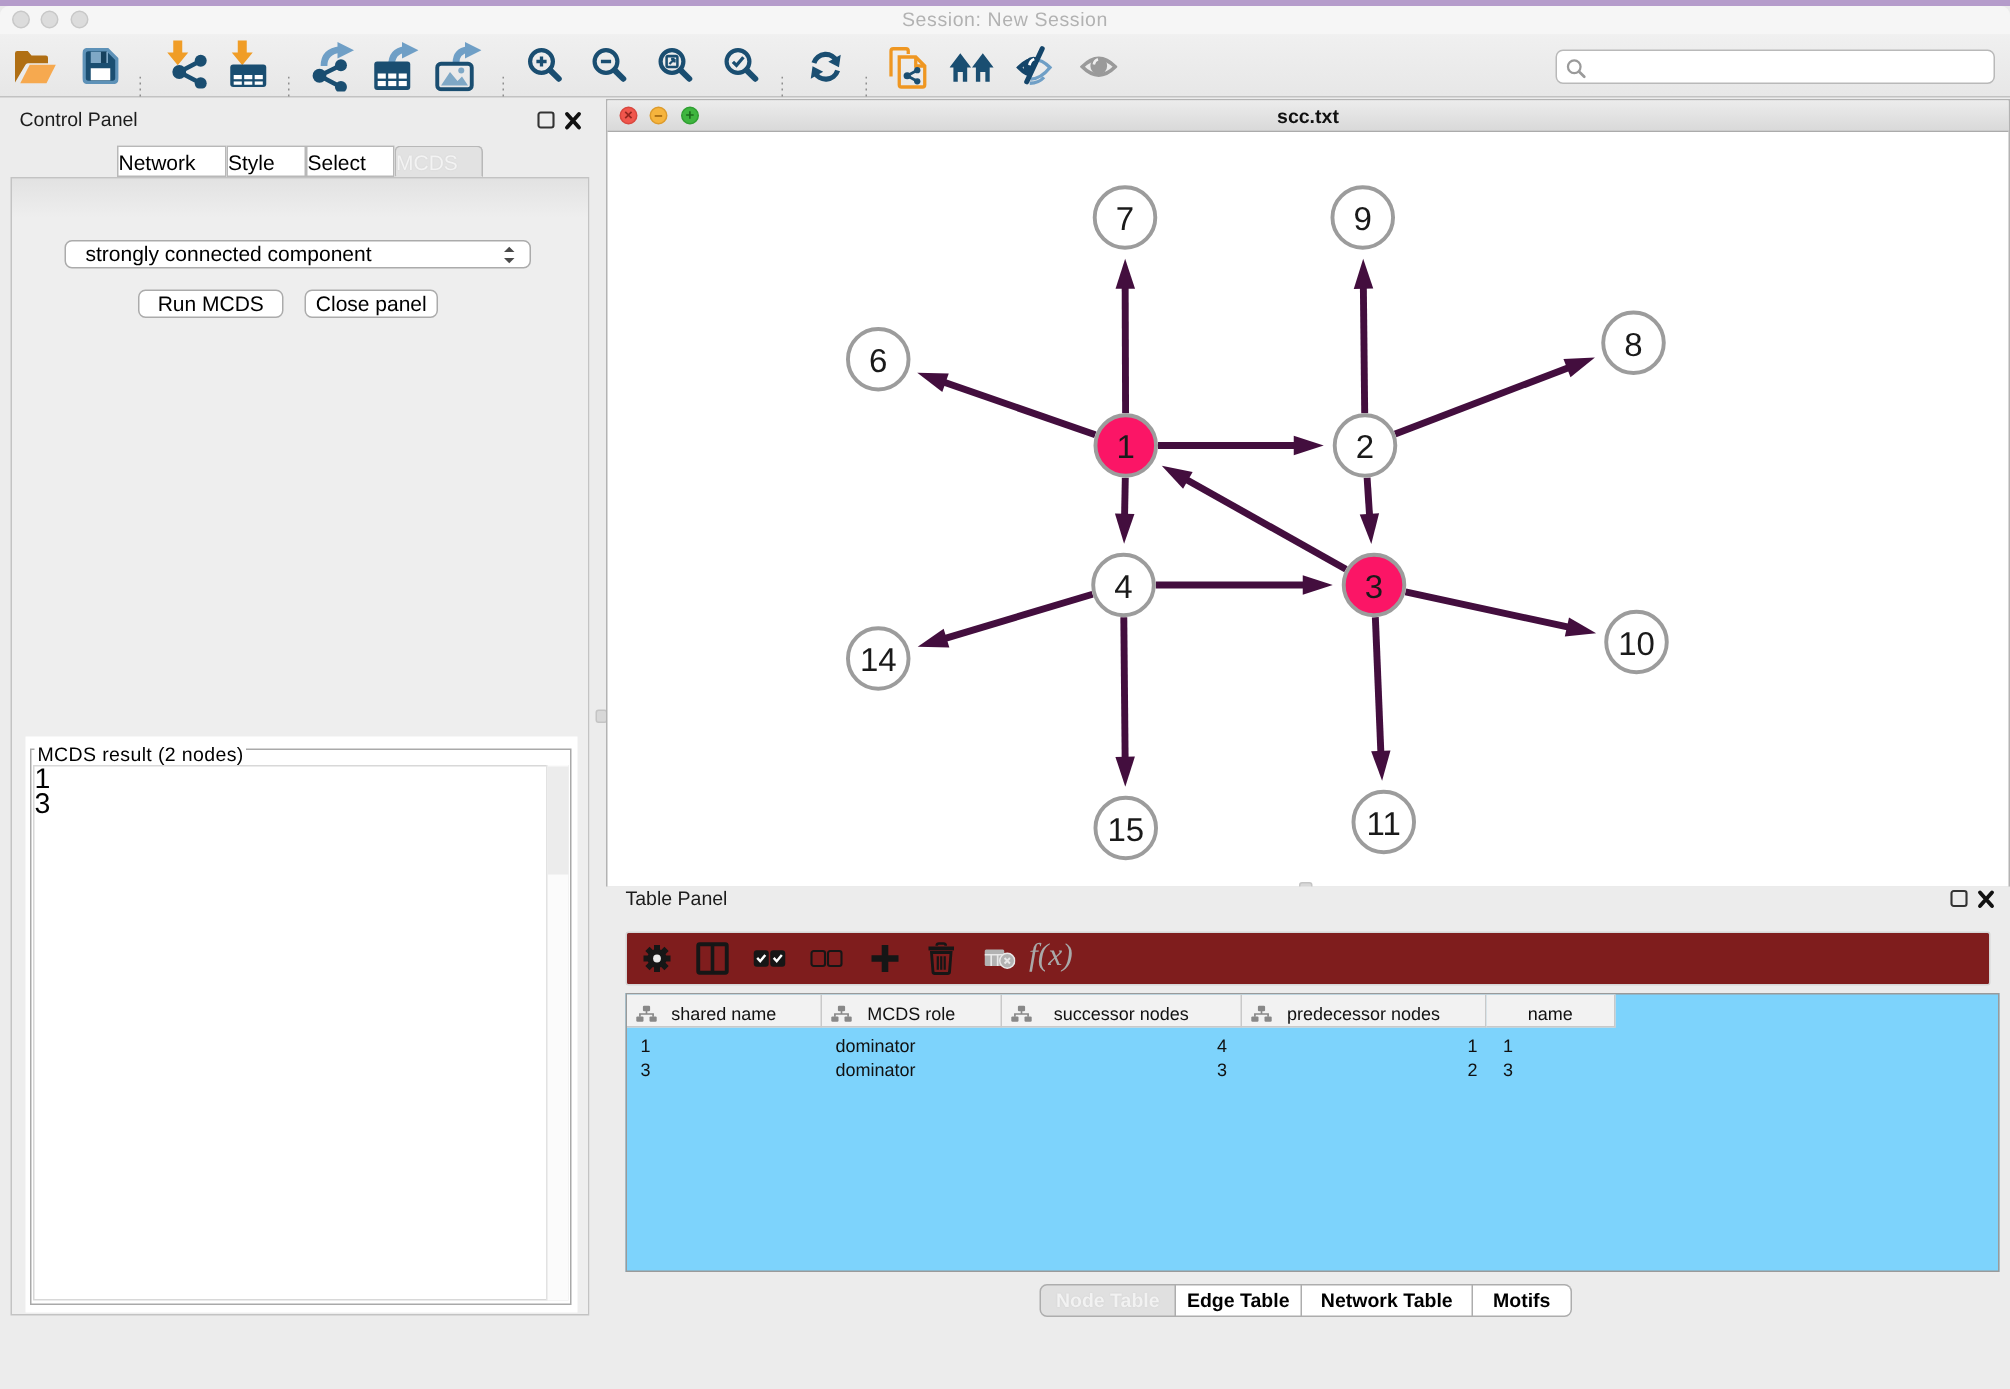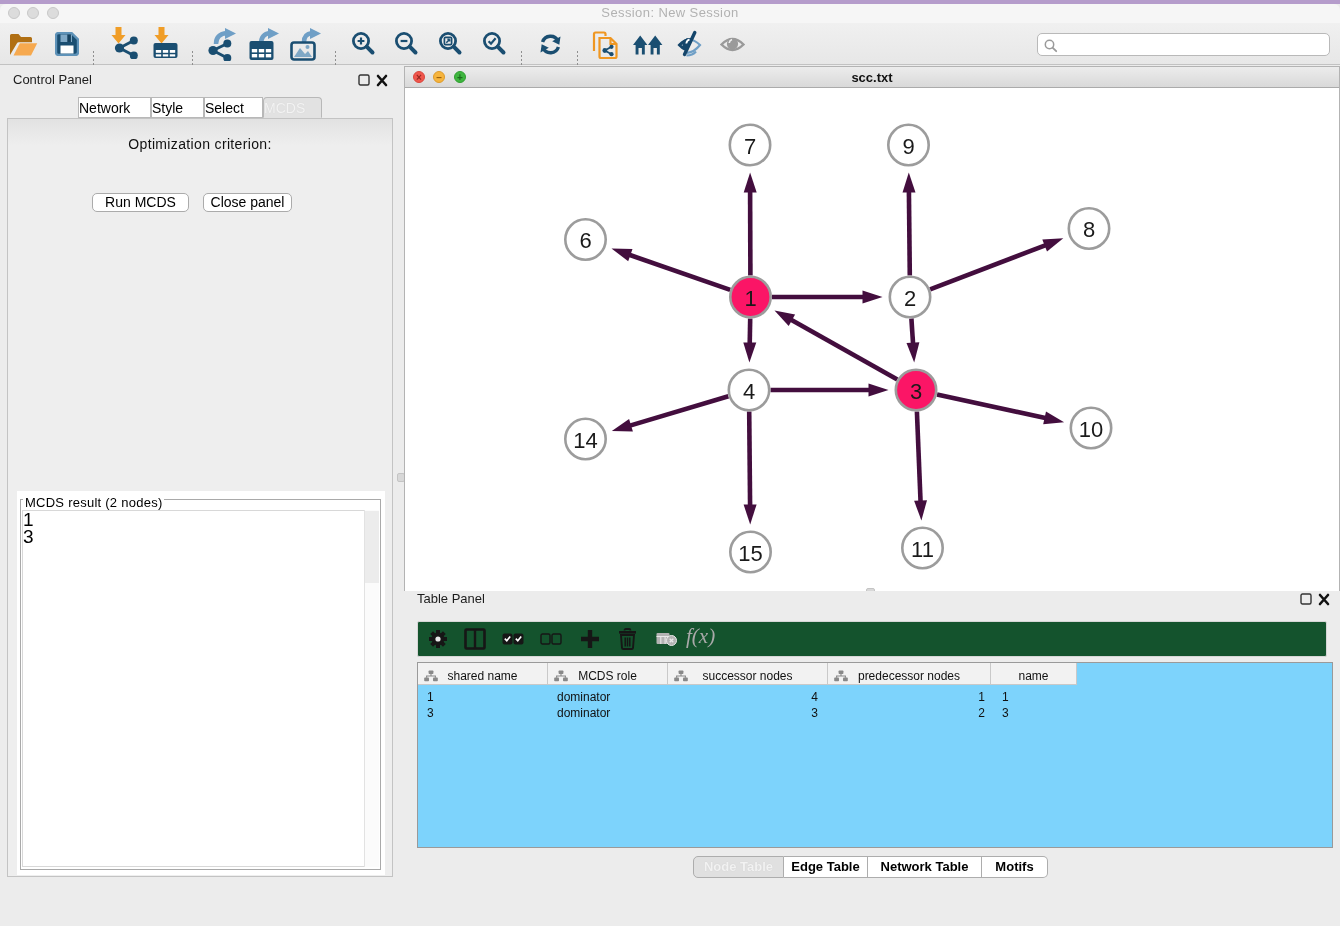--- a/index.html
+++ b/index.html
@@ -43,21 +43,21 @@
 
 #net { left:404px; top:66px; width:936px; height:526px; border:1px solid #b3b3b3; border-bottom:1px solid #d8d8d8; background:#fff; }
 #net-tb { position:absolute; left:0; top:0; width:934px; height:21px; background:linear-gradient(#ececec,#d9d9d9); border-bottom:1px solid #ababab; }
 .tl2 { position:absolute; top:4px; width:12px; height:12px; border-radius:50%; font-size:10px; line-height:12px; text-align:center; font-weight:bold; }
 #net-title { position:absolute; left:0; top:0; width:934px; text-align:center; font-size:13px; font-weight:bold; color:#111; line-height:21px; }
 
 
 #hsplit { left:404px; top:592px; width:936px; height:8px; background:#ececec; }
 #tp { left:404px; top:591px; width:936px; height:288px; background:#ececec; }
 #tp-title { position:absolute; left:13px; top:0px; font-size:13px; color:#1c1c1c; }
-#tp-toolbar { position:absolute; left:13px; top:30px; width:910px; height:36px; background:#14532d; border:1px solid #d6d6d6; border-radius:2px; }
+#tp-toolbar { position:absolute; left:13px; top:30px; width:910px; height:36px; background:#7f1d1d; border:1px solid #d6d6d6; border-radius:2px; }
 #tbl { position:absolute; left:13px; top:71px; width:916px; height:186px; background:#7dd3fc; border:1px solid #9a9a9a; }
 .th { position:absolute; top:0px; height:22px; background:#f2f2f2; border-right:1px solid #c9c9c9; border-bottom:1px solid #c9c9c9; font-size:12px; color:#111; text-align:center; line-height:26px; }
 .td { position:absolute; font-size:12px; color:#111; height:16px; line-height:16px; }
 .btab { position:absolute; top:265px; height:22px; font-size:13px; font-weight:bold; text-align:center; line-height:19px; background:#fff; border:1px solid #adadad; color:#000; }
 
 
 #status { left:0; top:889px; width:1340px; height:37px; background:#ececec; border-top:1px solid #c8c8c8; }
 #listbtn { position:absolute; left:11px; top:9px; width:28px; height:20px; background:#fff; border:1px solid #b0b0b0; border-radius:3px; }
 #membtn { position:absolute; left:1256px; top:8px; width:70px; height:21px; background:#fdfdfd; border:1px solid #b5b5b5; border-radius:3px; font-size:12px; color:#000; line-height:19px; text-align:right; padding-right:6px; }
 #memdot { position:absolute; left:7px; top:5px; width:10px; height:10px; border-radius:50%; background:#2e9e3e; }
@@ -214,21 +214,25 @@
     <div id="cp-title">Control Panel</div>
     <svg style="position:absolute;left:358px;top:8px" width="32" height="13" viewBox="0 0 32 13">
       <rect x="1" y="1" width="10" height="10" rx="1.5" fill="none" stroke="#333" stroke-width="1.4"></rect>
       <path d="M20 2 L28 11 M28 2 L20 11" stroke="#111" stroke-width="2.6" stroke-linecap="round"></path>
     </svg>
     <div class="tab" style="left:78px; width:73px;">Network</div>
     <div class="tab" style="left:151px; width:53px;">Style</div>
     <div class="tab" style="left:204px; width:59px;">Select</div>
     <div class="tab" style="left:263px; width:59px; background:#e2e2e2; border-bottom:1px solid #e2e2e2; border-radius:4px 4px 0 0; color:#f3f3f3; text-shadow:0 0 1px #cfcfcf;">MCDS</div>
     <div id="cp-box"></div>
-    <div id="opt-label">Optimization criterion:</div>
+    <div id="dd">strongly connected component
+      <svg style="position:absolute;right:9px;top:3px" width="9" height="12" viewBox="0 0 9 12">
+        <path d="M1 4 L4.5 0.5 L8 4 Z M1 8 L4.5 11.5 L8 8 Z" fill="#4a4a4a"></path>
+      </svg>
+    </div>
     <div class="btn" style="left:92px; width:97px;">Run MCDS</div>
     <div class="btn" style="left:203px; width:89px;">Close panel</div>
     <div id="mcds-white"></div>
     <div id="fieldset">
       <div id="fs-label">MCDS result (2 nodes)</div>
       <div id="fs-inner">1<br>3</div>
       <div id="fs-sb"></div>
       <div id="fs-thumb"></div>
     </div>
   </div>

